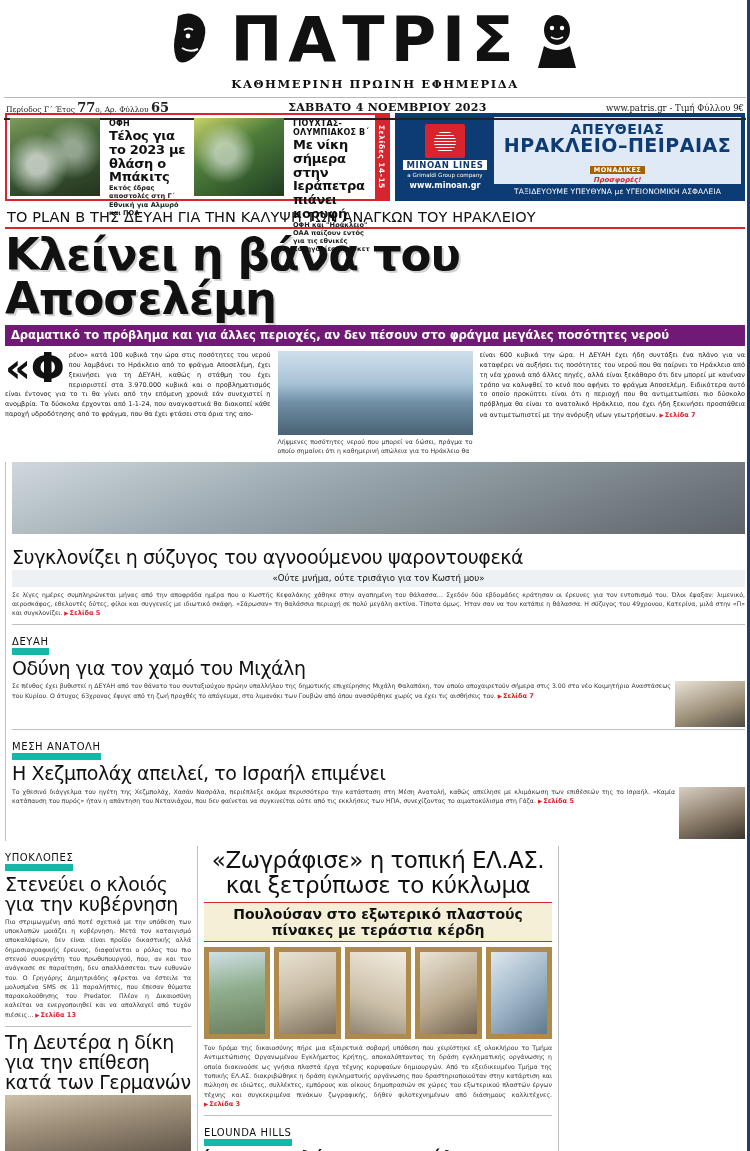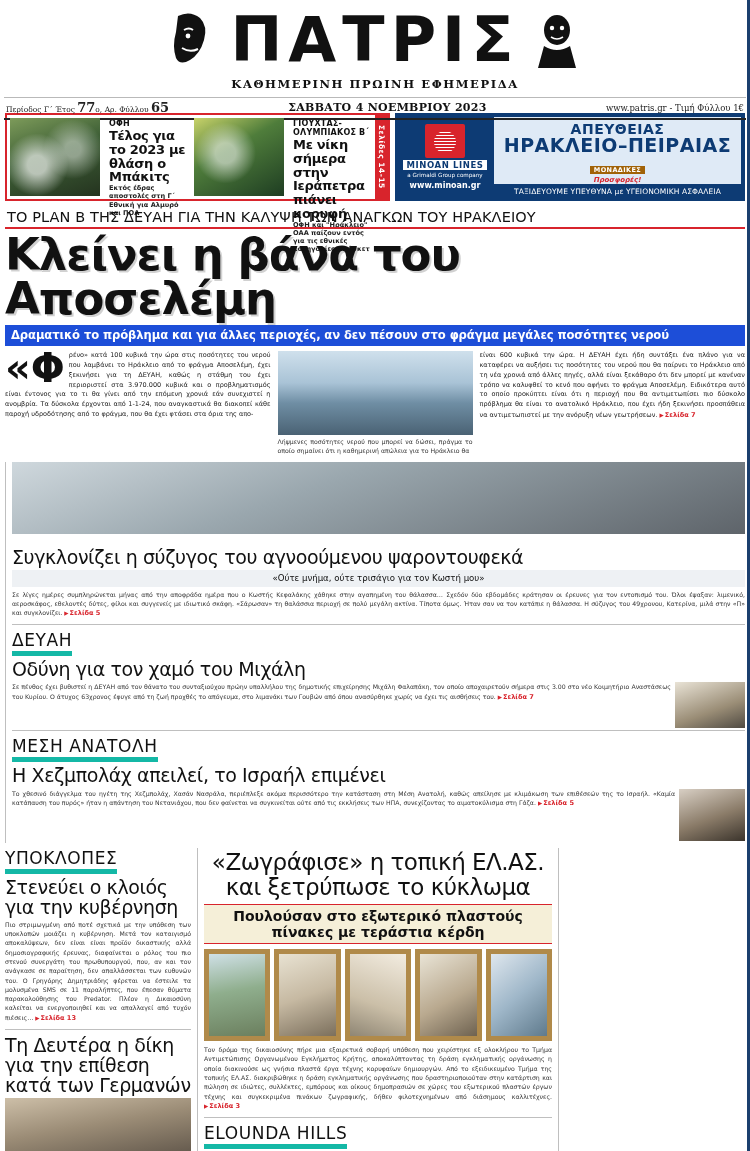--- a/index.html
+++ b/index.html
@@ -88,41 +88,41 @@
     font-size:14.5px;letter-spacing:.1px;color:#111;padding:1px 2px 2px 2px;
     font-family:"DejaVu Sans","Liberation Sans",sans-serif;
   }
   .kicker-rule{border-top:2px solid #d8242c;margin-bottom:2px;}
   .mainhead{
     font-size:45px;font-weight:bold;letter-spacing:-1px;line-height:.98;
     color:#111;padding:2px 0 4px 0;
     text-shadow:2px 2px 0 rgba(0,0,0,.18);
   }
   .deck{
-    background:#1d4ed8;color:#fff;font-size:11.6px;font-weight:bold;
+    background:#701a75;color:#fff;font-size:11.6px;font-weight:bold;
     padding:4px 6px;letter-spacing:-.1px;line-height:1.1;
   }
   .leadbody{display:flex;gap:7px;margin-top:5px;}
   .lb-col{flex:1;min-width:0;font-size:6.5px;line-height:1.52;text-align:justify;color:#222;}
   .lb-mid{flex:0 0 195px;}
   .dropcap{float:left;font-size:40px;line-height:.82;font-weight:bold;margin:1px 4px 0 0;color:#111;}
   .photo{background:#9bb1c2;position:relative;overflow:hidden;}
   .ph-sea{background:linear-gradient(180deg,#cfe0ec 0%,#a9c3d6 38%,#6f8ea4 62%,#4a6274 100%);}
   .ph-cap{font-size:6.2px;line-height:1.45;color:#333;margin-top:3px;text-align:justify;}
   .pagelink{color:#d8242c;font-weight:bold;white-space:nowrap;font-size:6.6px;}
   .pagelink:before{content:"\25B6";font-size:5.5px;margin-right:1px;}
 
   
   .cols3{display:flex;gap:6px;padding:5px 5px 0 5px;}
   .c-left{flex:0 0 186px;}
   .c-mid{flex:1;min-width:0;border-left:1px solid #bfbfbf;border-right:1px solid #bfbfbf;padding:0 6px;}
   .c-right{flex:0 0 180px;}
 
   .sectlabel{
-    font-size:17px;letter-spacing:.6px;color:#111;border-bottom:5px solid #14b8a6;
+    font-size:10px;letter-spacing:.6px;color:#111;border-bottom:7px solid #14b8a6;
     display:inline-block;padding-bottom:1px;margin-bottom:2px;
   }
   .sub-head{font-size:19px;line-height:1.06;letter-spacing:-.4px;color:#111;margin:1px 0 3px 0;}
   .body-sm{font-size:6.2px;line-height:1.5;text-align:justify;color:#333;}
   .hr-grey{border-top:1px solid #bfbfbf;margin:5px 0;}
 
   .midhead{font-size:23px;text-align:center;line-height:1.1;letter-spacing:-.5px;margin:2px 0 4px 0;}
   .midbar{background:#f5efd8;border-top:1px solid #d8242c;border-bottom:1px solid #d8242c;
     text-align:center;font-size:14px;font-weight:bold;padding:3px 0;color:#111;}
   .artrow{display:flex;gap:4px;margin-top:5px;height:92px;}
@@ -160,21 +160,21 @@
     </div>
     <div class="tagline">ΚΑΘΗΜΕΡΙΝΗ ΠΡΩΙΝΗ ΕΦΗΜΕΡΙΔΑ</div>
     <div class="rule-thin"></div>
     <div class="infobar">
       <div class="left">
         <span>Περίοδος Γ΄ Έτος</span>
         <b>77</b><span>ο, Αρ. Φύλλου</span>
         <b>65</b>
       </div>
       <div class="center">ΣΑΒΒΑΤΟ 4 ΝΟΕΜΒΡΙΟΥ 2023</div>
-      <div class="right">www.patris.gr - Τιμή Φύλλου 1€</div>
+      <div class="right">www.patris.gr - Τιμή Φύλλου 9€</div>
     </div>
     <div class="rule-thick"></div>
   </div>
 
   <div class="adstrip">
     <div class="sportbox">
       <div class="sp-photo">
           <div class="blur"></div>
         </div>
       <div class="sp-text">

